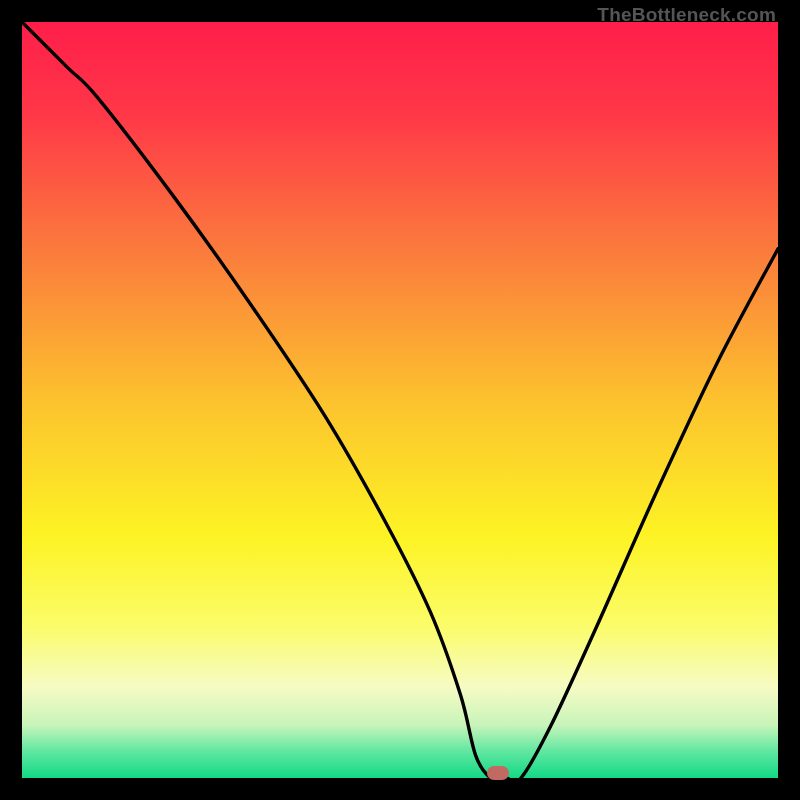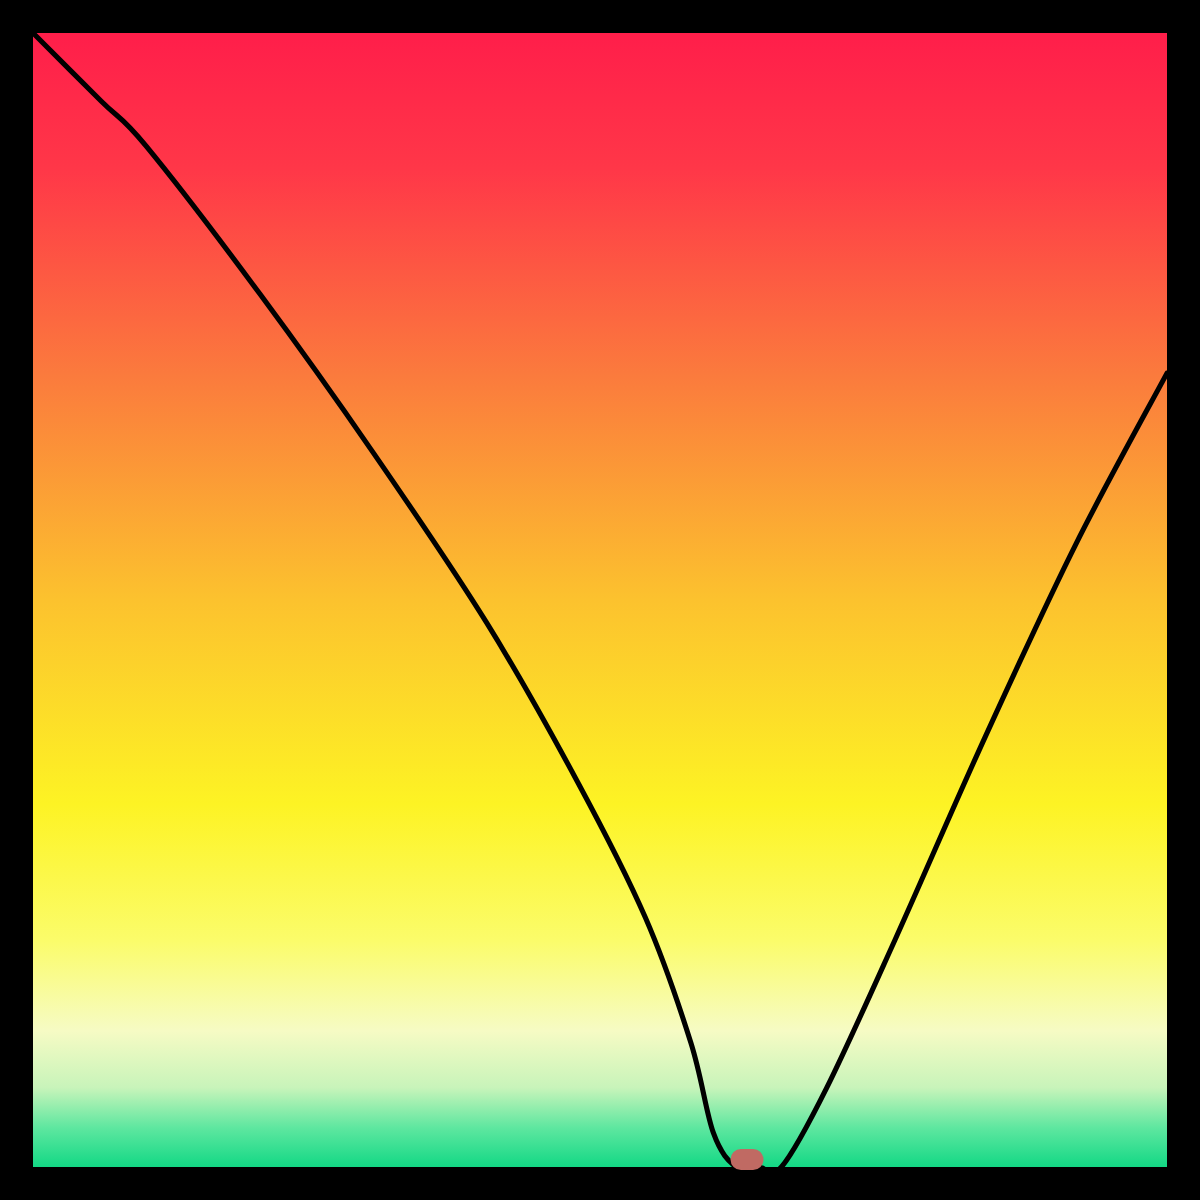--- a/index.html
+++ b/index.html
@@ -43,20 +43,21 @@
     width: 22px;
     height: 14px;
     border-radius: 7px;
     transform: translate(-50%, -50%);
   }
 </style>
 </head>
 <body>
 
 <div class="frame">
+  <div class="watermark">TheBottleneck.com</div>
   <svg class="gradient-bg" viewBox="0 0 100 100" preserveAspectRatio="none">
     <defs>
       <linearGradient id="bg" x1="0" y1="0" x2="0" y2="1">
           <stop offset="0%" stop-color="#ff1e4a"></stop>
           <stop offset="12%" stop-color="#ff3748"></stop>
           <stop offset="30%" stop-color="#fb7a3d"></stop>
           <stop offset="50%" stop-color="#fcc22e"></stop>
           <stop offset="68%" stop-color="#fdf324"></stop>
           <stop offset="80%" stop-color="#fbfc6a"></stop>
           <stop offset="88%" stop-color="#f6fbc4"></stop>

